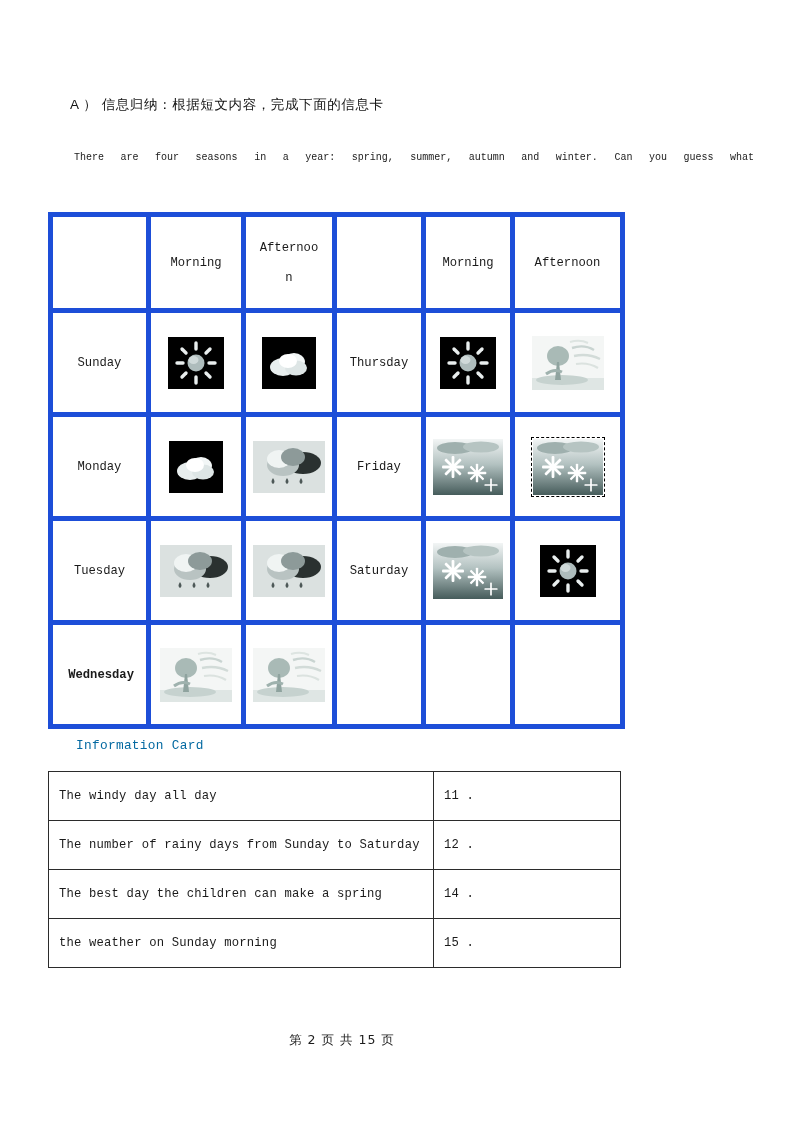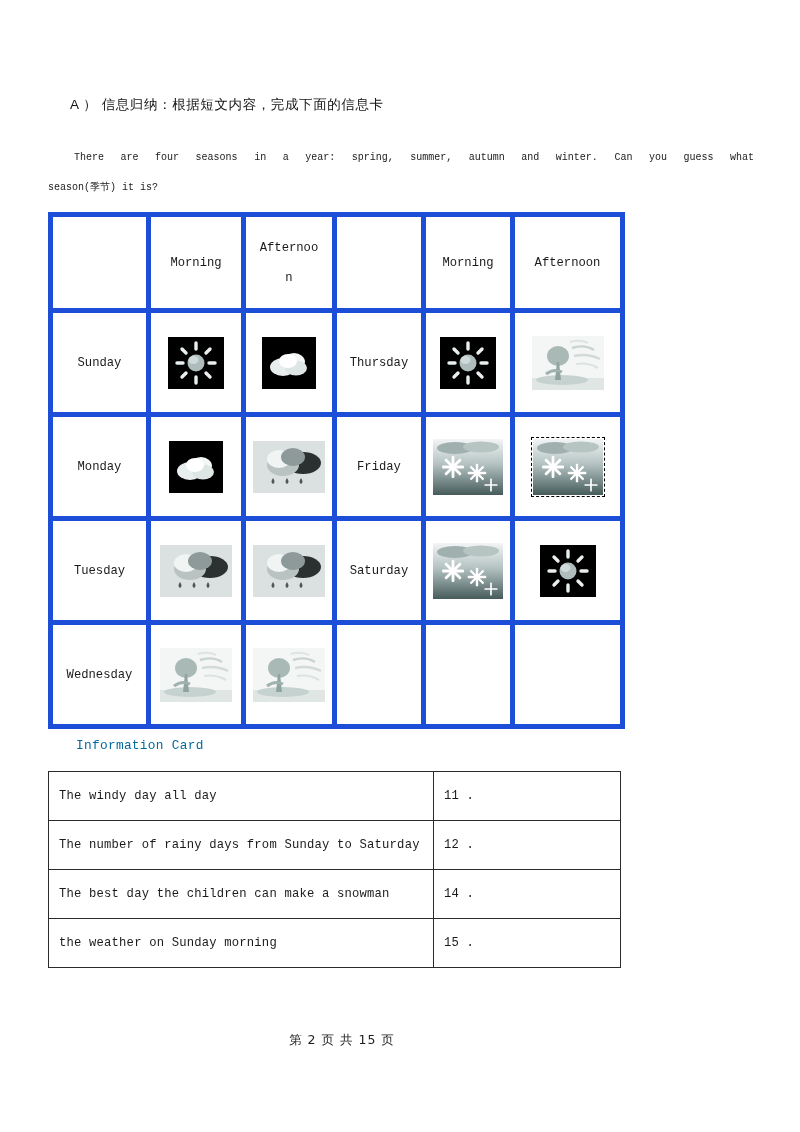--- a/index.html
+++ b/index.html
@@ -85,21 +85,21 @@
   .col-mor2  { width: 89px; }
   .col-aft2  { width: 110px; }
 
   .cell-txt {
     display: block;
     padding: 0 6px;
     text-align: center;
     line-height: 30px;
     word-break: break-all;
   }
-  .cell-txt.wrap-l { text-align: center; }
+  .cell-txt.wrap-l { text-align: right; font-weight: bold; }
   .cell-icon {
     display: flex;
     align-items: center;
     justify-content: center;
     height: 100%;
   }
 
   
   .ico { display: block; }
 
@@ -184,21 +184,20 @@
 
 <div class="page">
 
   <div class="prompt-line">
     <span>A ）</span>
     <span class="cn">信息归纳：根据短文内容，完成下面的信息卡</span>
   </div>
 
   <div class="para">
     <span class="justified"><span class="indent"></span><span>There are four seasons in a year: spring, summer, autumn and winter. Can you guess what</span></span>
-    <span class="tail">season(季节) it is?</span>
   </div>
 
   <table class="weather-table">
     <colgroup>
       <col class="col-day">
         <col class="col-mor">
         <col class="col-aft">
       <col class="col-day2">
         <col class="col-mor2">
         <col class="col-aft2">
@@ -580,21 +579,21 @@
     <tbody>
       <tr>
         <td>The windy day all day</td>
         <td>11 .</td>
       </tr>
       <tr>
         <td>The number of rainy days from Sunday to Saturday</td>
         <td>12 .</td>
       </tr>
       <tr>
-        <td>The best day the children can make a snowman</td>
+        <td>The best day the children can make a spring</td>
         <td>14 .</td>
       </tr>
       <tr>
         <td>the weather on Sunday morning</td>
         <td>15 .</td>
       </tr>
     </tbody>
   </table>
 
   <div class="footer">第 2 页 共 15 页</div>

